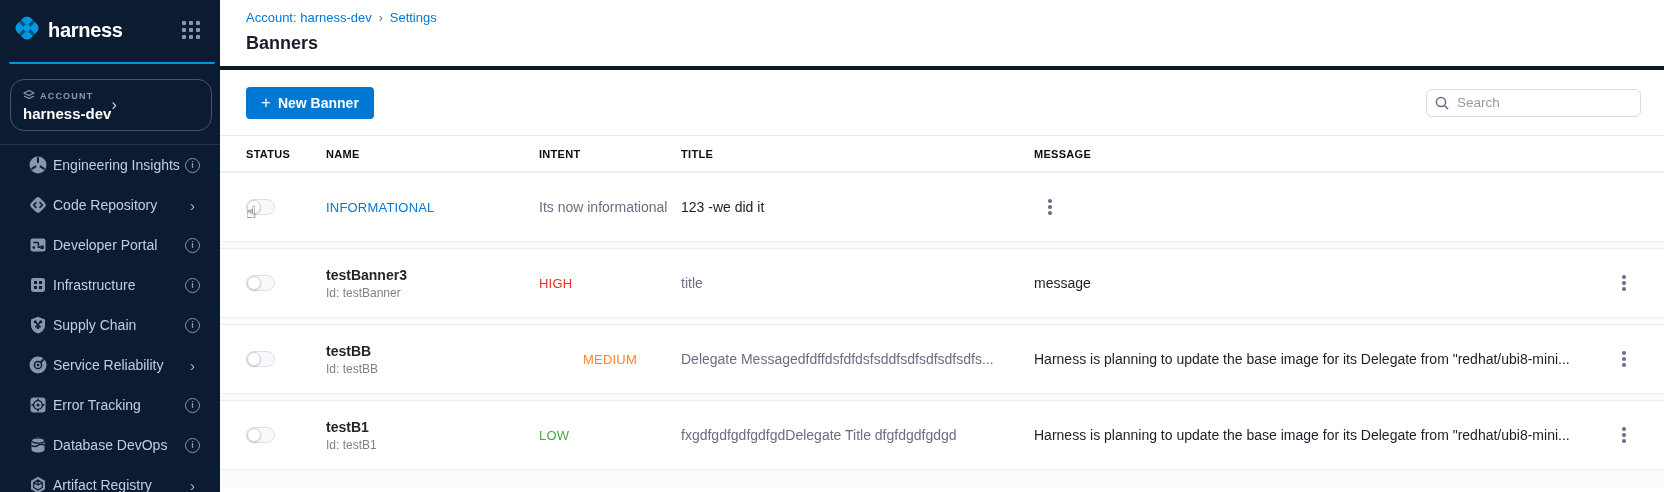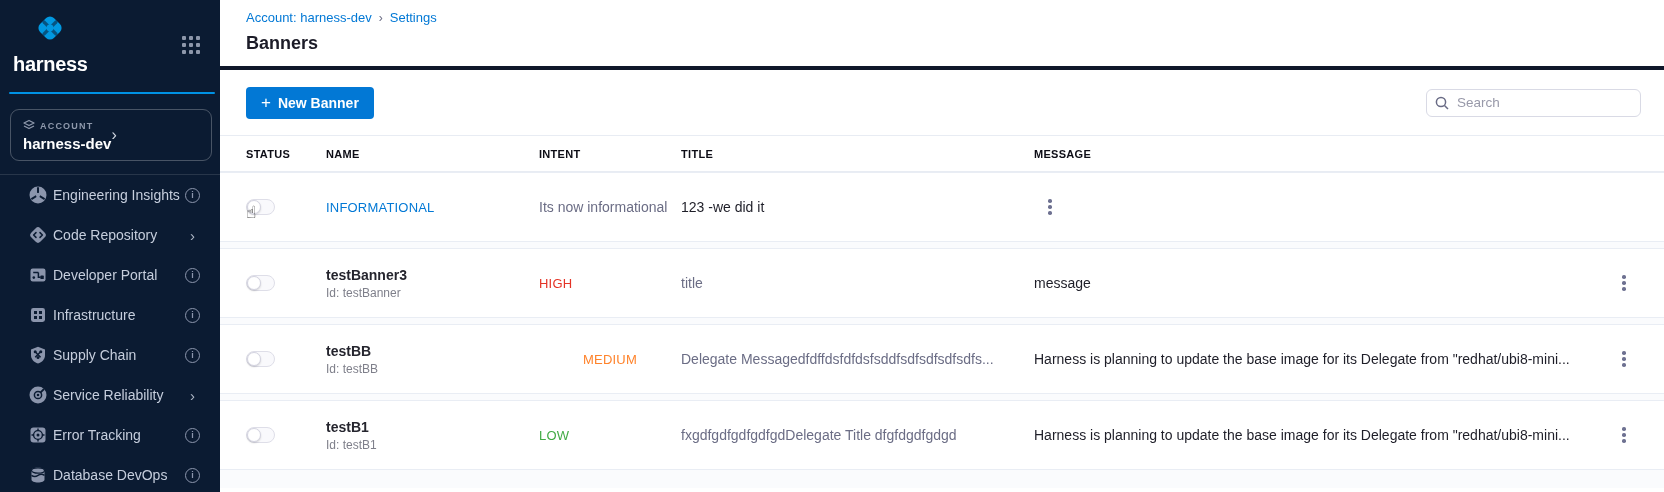--- a/index.html
+++ b/index.html
@@ -2,26 +2,26 @@
 <html><head>
 <meta charset="utf-8">
 <style>
   * { margin:0; padding:0; box-sizing:border-box; }
   html,body { width:1664px; height:492px; overflow:hidden; }
   body { font-family:"Liberation Sans","DejaVu Sans",sans-serif; background:#fff; position:relative; }
 
   
   .sidebar { position:absolute; left:0; top:0; width:220px; height:492px; background:#0b1b32; color:#c9d2e0; }
   .logo-row { display:flex; align-items:center; justify-content:space-between; padding:14px 20px 12px 13px; }
-  .logo { display:flex; align-items:center; gap:7px; cursor:pointer;flex-direction:column; }
+  .logo { display:flex; align-items:center; gap:7px; cursor:pointer; }
   .logo-text { color:#fff; font-size:20px; font-weight:700; letter-spacing:-0.3px; }
   .grid-icon { display:grid; grid-template-columns:repeat(3,4px); grid-gap:3px; }
   .grid-icon i { width:4px; height:4px; border-radius:1px; background:#8d97aa; }
   .accent-line { height:2px; background:#0092e4; margin:4px 5px 0 9px; border-radius:1px; }
-  .account-box { margin:15px 8px 0 10px; border:1px solid rgba(255,255,255,0.25); border-radius:9px; padding:7px 4px 8px 12px; display:flex; align-items:center; justify-content:flex-start; cursor:pointer; }
+  .account-box { margin:15px 8px 0 10px; border:1px solid rgba(255,255,255,0.25); border-radius:14px; padding:7px 4px 8px 12px; display:flex; align-items:center; justify-content:flex-start; cursor:pointer; }
   .account-label-row { display:flex; align-items:center; gap:5px; }
   .account-label { font-size:9px; letter-spacing:1.2px; color:#8f99ac; font-weight:700; }
   .account-name { font-size:15px; color:#fff; font-weight:600; margin-top:0; }
   .acct-chev { color:#cfd5df; font-size:16px; line-height:1; }
   .side-divider { height:1px; background:rgba(255,255,255,0.12); margin-top:13px; }
   .menu { }
   .menu-item { height:40px; display:flex; align-items:center; padding:0 20px 0 28px; gap:5px; cursor:pointer; }
   .mi-icon { width:20px; height:20px; flex:0 0 20px; display:flex; }
   .mi-label { flex:1; font-size:14px; color:#c6cedd; white-space:nowrap; }
   .mi-info { width:15px; height:15px; border:1.3px solid #8c96ad; border-radius:50%; color:#8c96ad; font-size:9px; display:flex; align-items:center; justify-content:center; font-weight:700; }

